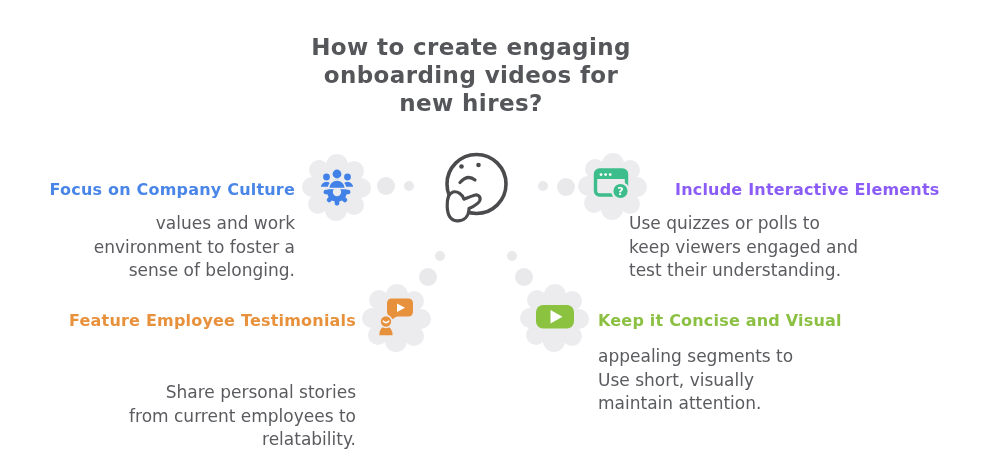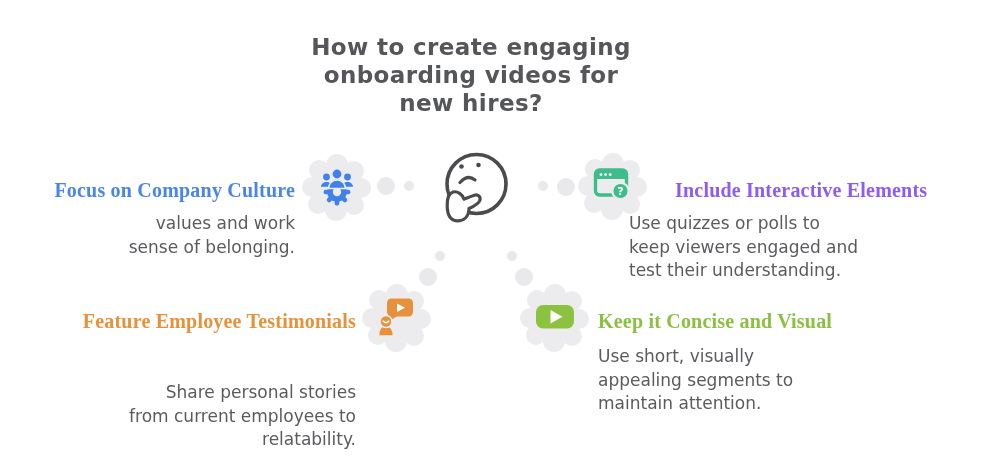--- a/index.html
+++ b/index.html
@@ -6,21 +6,21 @@
   .stage{
     position:relative;width:992px;height:456px;background:#ffffff;overflow:hidden;
     font-family:"DejaVu Sans","Liberation Sans",sans-serif;
     border-radius:29px;
   }
   .abs{position:absolute;}
   
   .title{left:271px;top:33px;width:400px;text-align:center;
     font-size:23px;font-weight:bold;color:#55565a;line-height:28px;letter-spacing:.4px;}
   
-  .heading{font-size:20px;font-weight:bold;letter-spacing:.2px;line-height:22px;font-family:Liberation Serif, serif;}
+  .heading{font-size:16px;font-weight:bold;letter-spacing:.2px;line-height:22px;}
   .h-blue{color:#4a86e8;} .h-green{color:#8b5cf6;margin-left:16px;} .h-orange{color:#e8913c;} .h-lime{color:#8bc043;}
   
   .body-text{font-size:17px;color:#5a5b5f;line-height:23.5px;font-weight:500;}
   .align-right{text-align:right;}
   .line{white-space:nowrap;}
   
   .dot{position:absolute;border-radius:50%;background:#e9e9eb;}
   .d18{width:18px;height:18px;} .d10{width:10px;height:10px;}
   svg{display:block;}
 </style>
@@ -161,37 +161,38 @@
       <g transform="translate(16,13)">
         <rect x="1" y="10" width="38" height="23.5" rx="7" fill="#8bc341"></rect>
         <path d="M 15.5 15 L 15.5 28.5 L 27.5 21.75 Z" fill="#ffffff"></path>
       </g>
     </svg>
   </div>
 
   <div class="abs heading h-blue align-right" style="left:0;top:179px;width:295px;">Focus on Company Culture</div>
   <div class="abs body-text align-right" style="left:0;top:212px;width:295px;">
     <div class="line">values and work</div>
+    <div class="line">environment to foster a</div>
     <div class="line">sense of belonging.</div>
   </div>
 
   <div class="abs heading h-green" style="left:659px;top:179px;width:330px;">Include Interactive Elements</div>
   <div class="abs body-text" style="left:629px;top:212px;width:330px;">
     <div class="line">Use quizzes or polls to</div>
     <div class="line">keep viewers engaged and</div>
     <div class="line">test their understanding.</div>
   </div>
 
   <div class="abs heading h-orange align-right" style="left:0;top:310px;width:356px;">Feature Employee Testimonials</div>
   <div class="abs body-text align-right" style="left:0;top:345px;width:356px;margin-top:36px;">
     <div class="line">Share personal stories</div>
     <div class="line">from current employees to</div>
     <div class="line">relatability.</div>
   </div>
 
   <div class="abs heading h-lime" style="left:598px;top:310px;width:330px;">Keep it Concise and Visual</div>
   <div class="abs body-text" style="left:598px;top:345px;width:330px;">
+    <div class="line">appealing segments to</div>
     <div class="line">Use short, visually</div>
-    <div class="line">appealing segments to</div>
     <div class="line">maintain attention.</div>
   </div>
 
 </div>
 
 </body></html>

